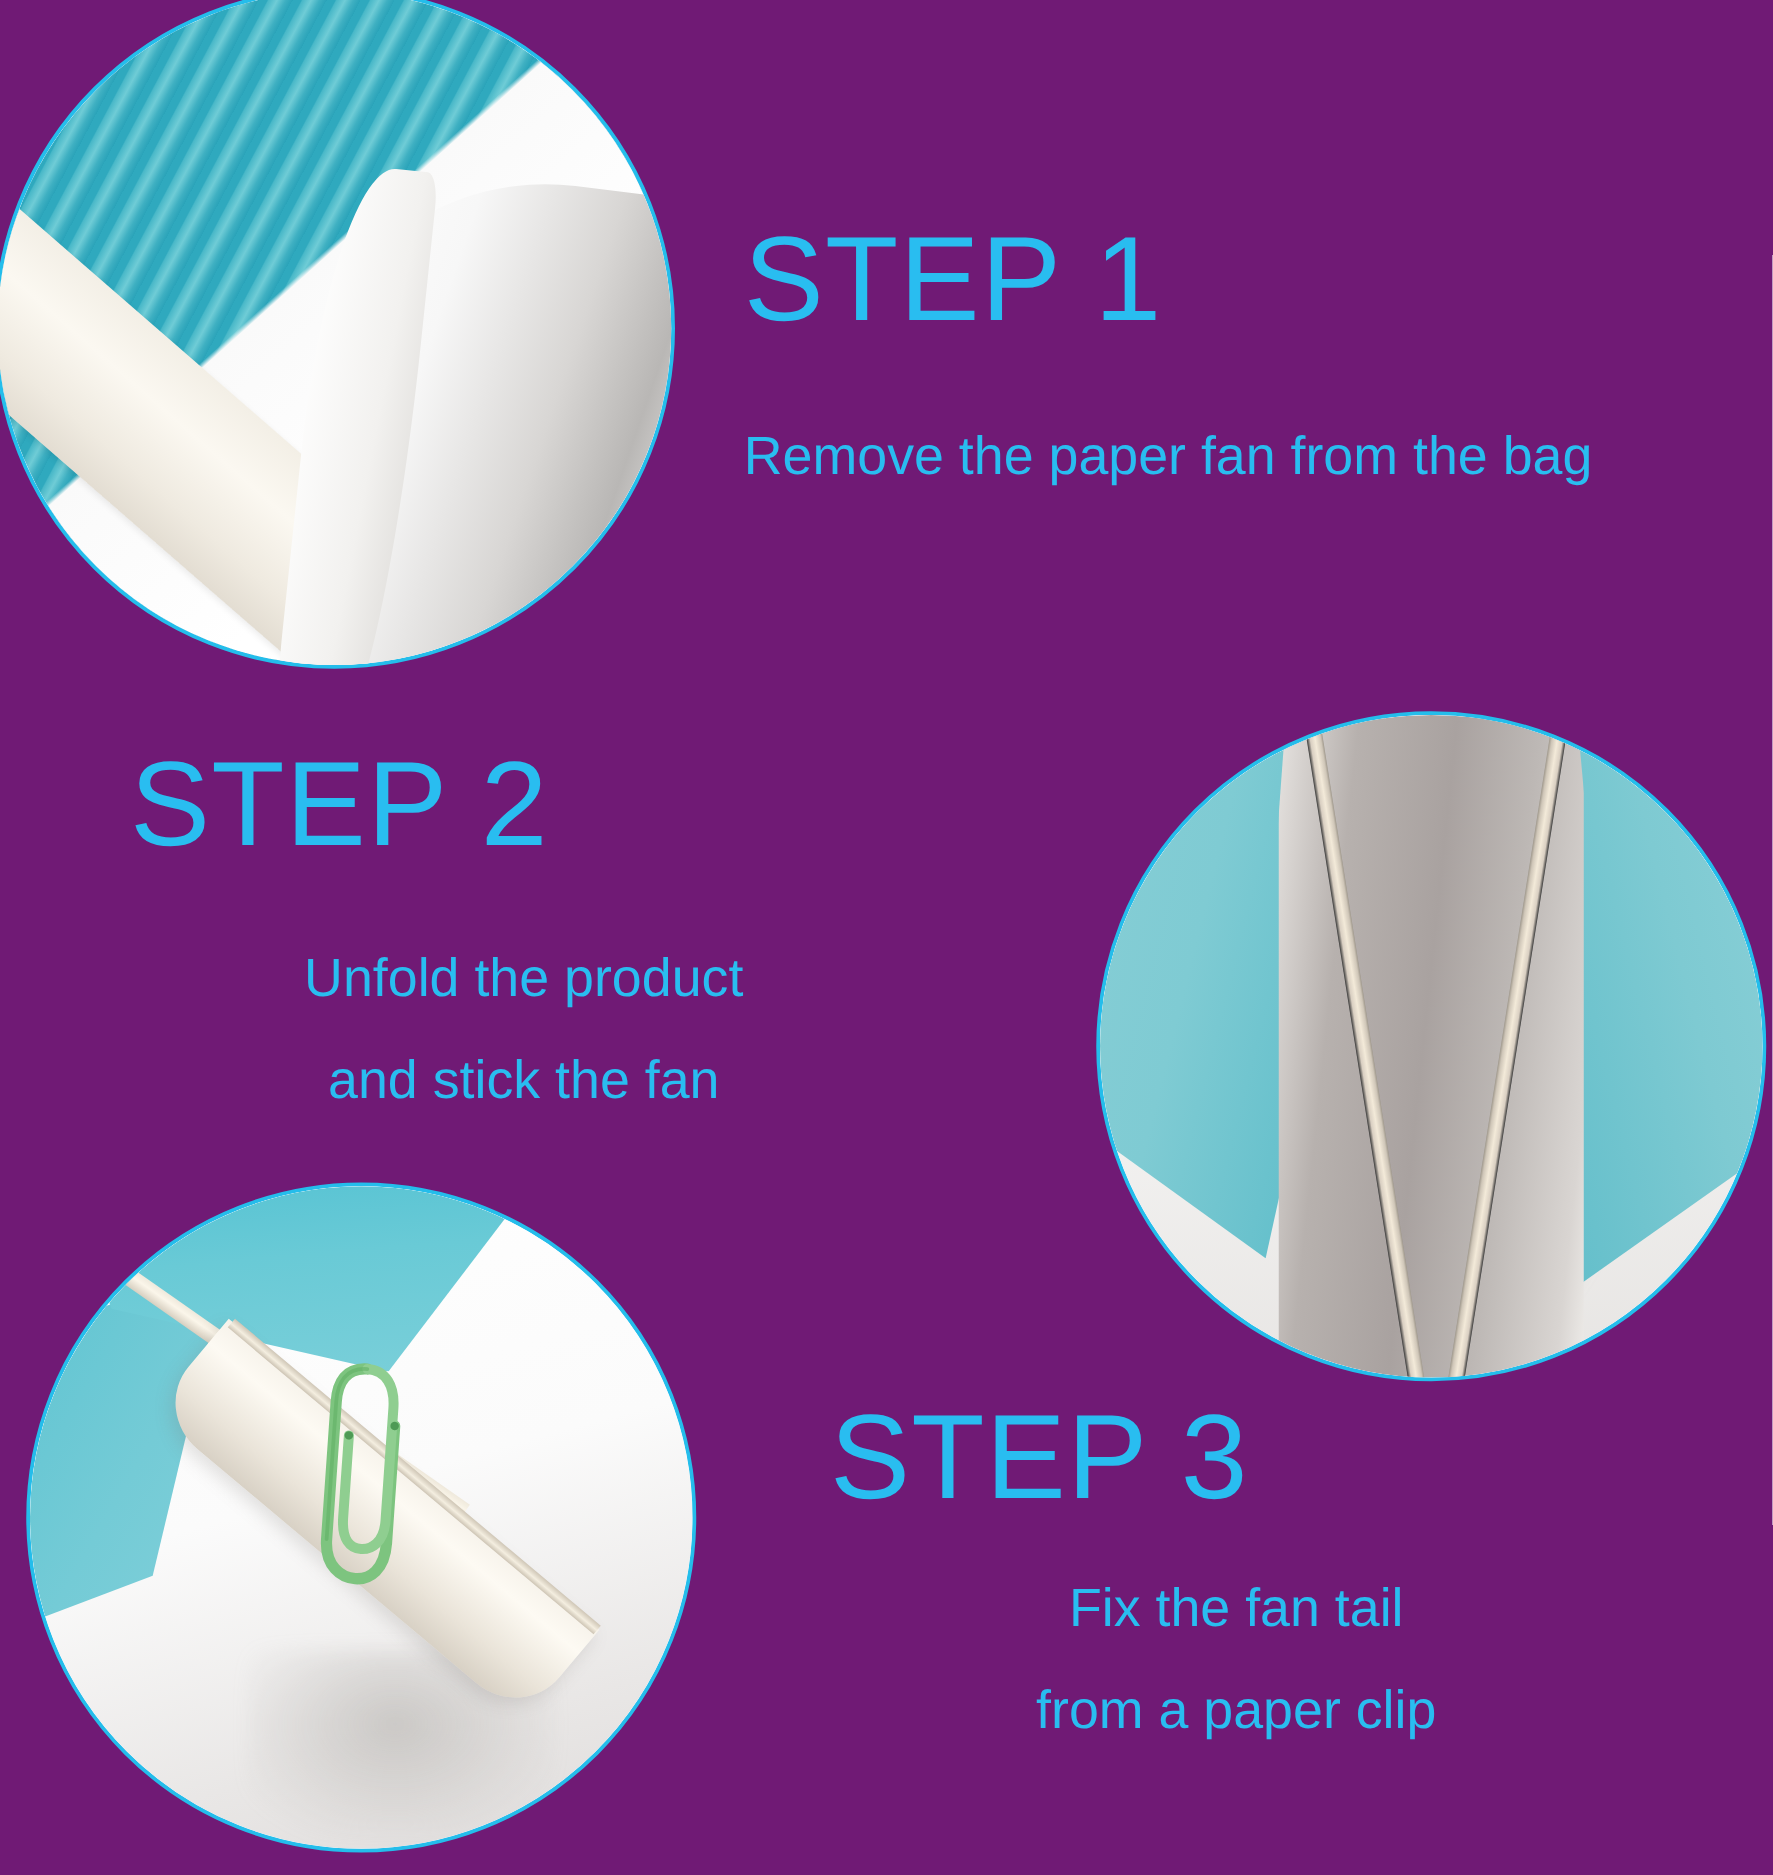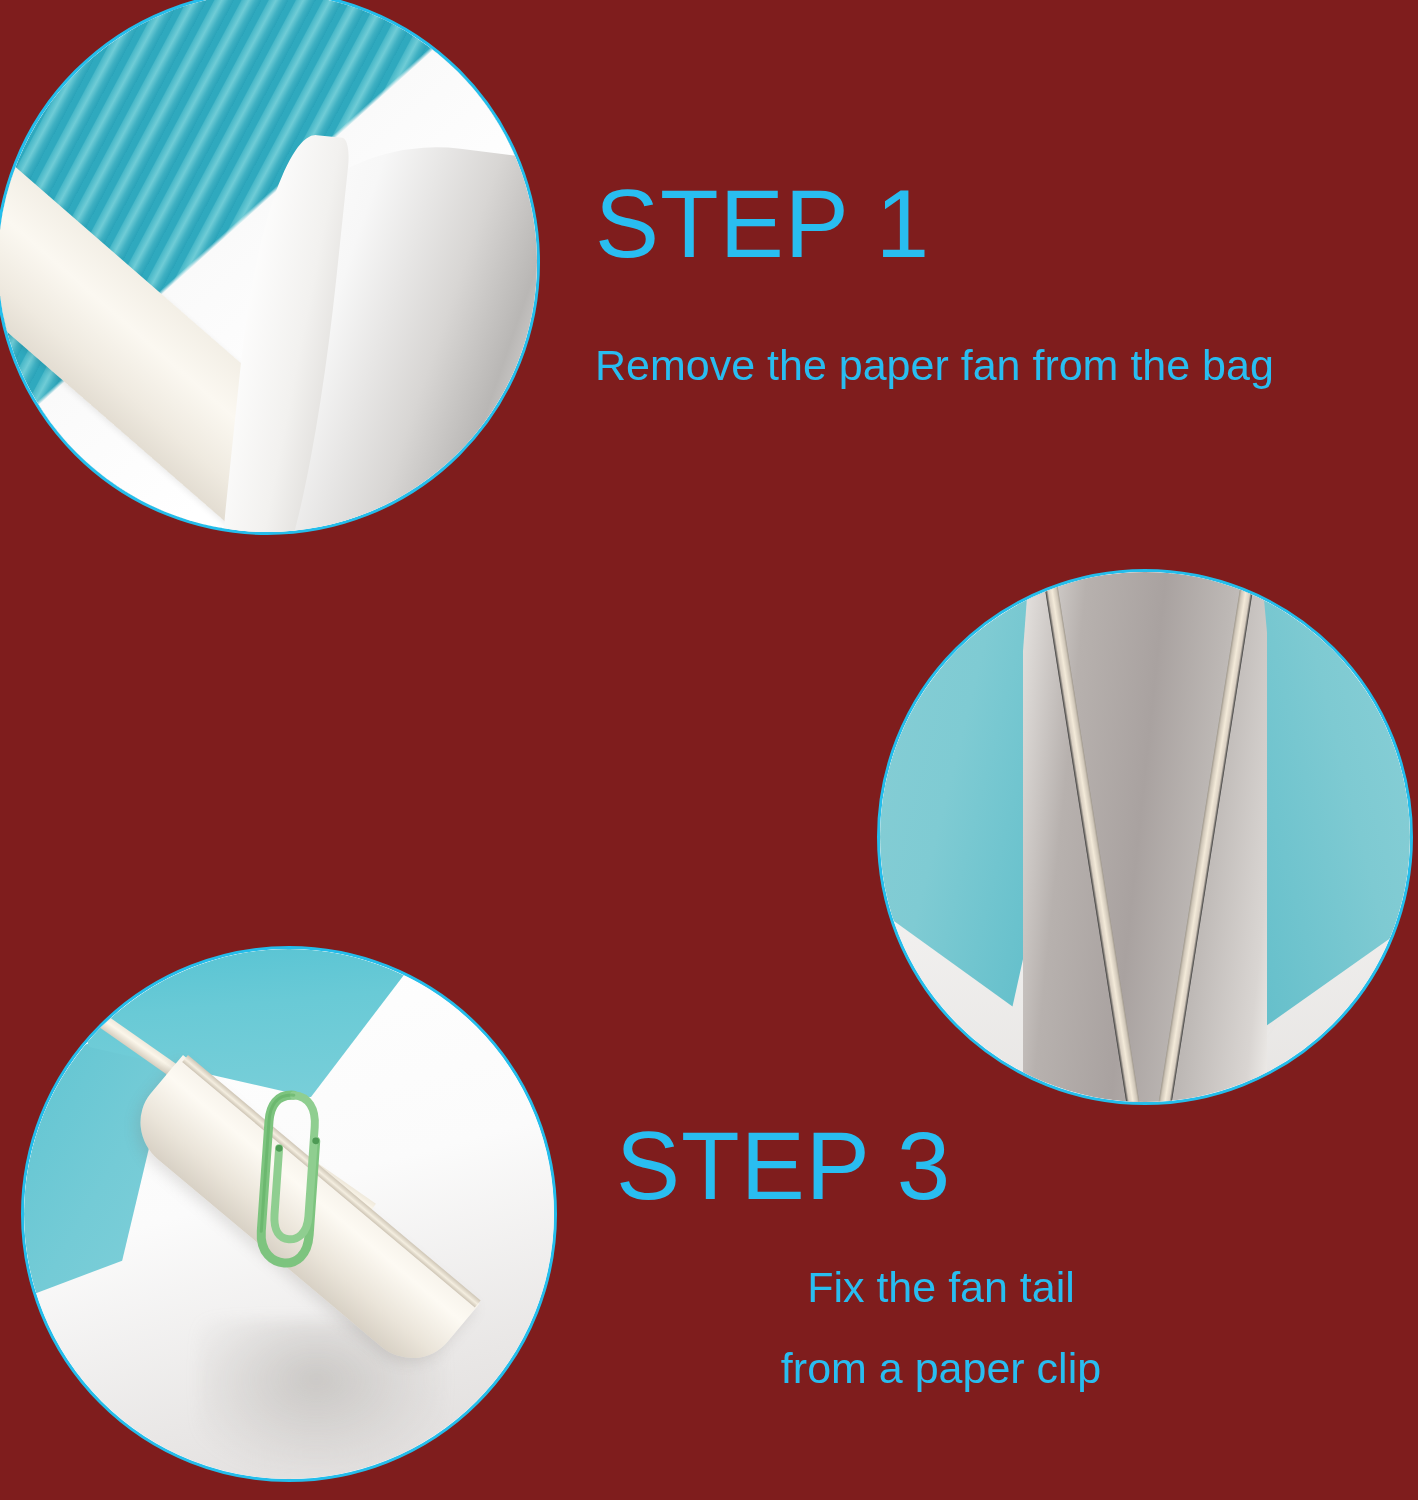--- a/index.html
+++ b/index.html
@@ -7,21 +7,21 @@
     padding: 0;
     background: #ffffff;
   }
   body {
     font-family: "Liberation Sans", sans-serif;
   }
   #page {
     position: relative;
     width: 1418px;
     height: 1500px;
-    background: #7f1d1d;
+    background: #701a75;
     overflow: hidden;
   }
 
   
   .photo {
     position: absolute;
     border-radius: 50%;
     overflow: hidden;
     box-sizing: border-box;
     border: 3px solid #24BDEB;
@@ -224,21 +224,21 @@
   #step1 .step-line { font-size: 43px; line-height: 1.0; }
   #step1 .l1 { margin-top: 72px; }
   #step1 .l2 { margin-top: 38px; }
 
   #step2 { left: 104px; top: 596px; }
   #step2 .step-title { font-size: 96px; }
   #step2 .step-line { font-size: 43px; line-height: 1.0; text-align: center; width: 630px; }
   #step2 .l1 { margin-top: 70px; }
   #step2 .l2 { margin-top: 38px; }
 
-  #step3 { left: 616px; top: 1118px; }
+  #step3 { left: 664px; top: 1118px; }
   #step3 .step-title { font-size: 96px; }
   #step3 .step-line { font-size: 43px; line-height: 1.0; text-align: center; width: 650px; }
   #step3 .l1 { margin-top: 52px; }
   #step3 .l2 { margin-top: 38px; }
 </style>
 </head>
 <body>
 
 <div id="page">
 
@@ -283,20 +283,25 @@
         </svg>
       </div>
     </div>
   </div>
 
   <div class="step-block" id="step1">
     <div class="step-title">STEP 1</div>
     <div class="step-line l1">Remove the paper fan from the bag</div>
   </div>
 
+  <div class="step-block" id="step2">
+    <div class="step-title">STEP 2</div>
+    <div class="step-line l1">Unfold the product</div>
+    <div class="step-line l2">and stick the fan</div>
+  </div>
 
   <div class="step-block" id="step3">
     <div class="step-title">STEP 3</div>
     <div class="step-line l1">Fix the fan tail</div>
     <div class="step-line l2">from a paper clip</div>
   </div>
 
 </div>
 
 </body></html>

